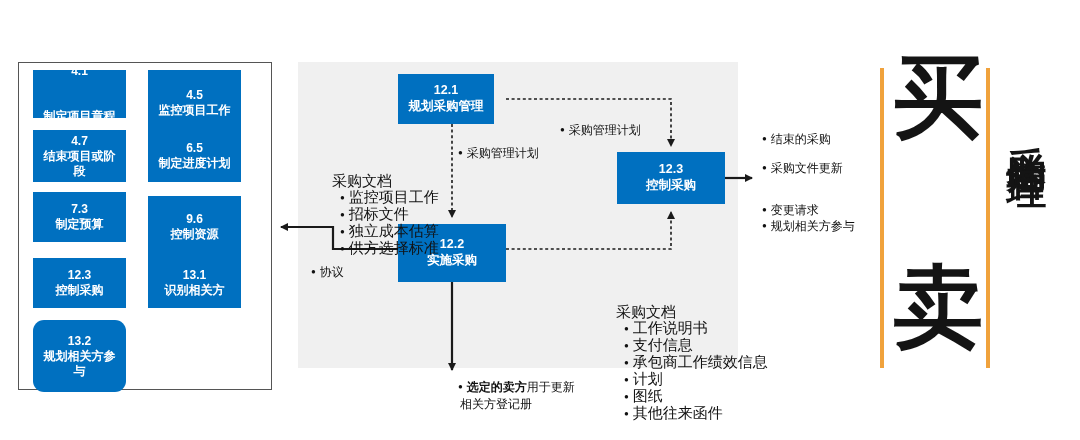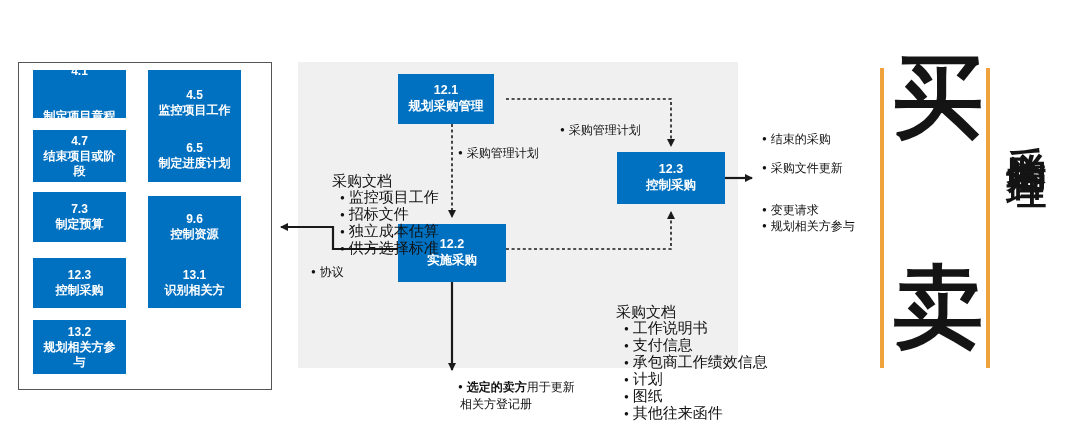--- a/index.html
+++ b/index.html
@@ -64,21 +64,21 @@
     <span>控制资源</span>
   </div>
   <div class="pbox" style="left:33px;top:258px;width:93px;height:50px;">
     <span>12.3</span>
     <span>控制采购</span>
   </div>
   <div class="pbox" style="left:148px;top:258px;width:93px;height:50px;">
     <span>13.1</span>
     <span>识别相关方</span>
   </div>
-  <div class="pbox" style="left:33px;top:320px;width:93px;height:54px;">
+  <div class="pbox" style="left:33px;top:320px;width:93px;height:72px;border-radius:11px;">
     <span>13.2</span>
     <span>规划相关方参与</span>
   </div>
 
   <div class="gray-panel" style="left:298px;top:62px;width:440px;height:306px;"></div>
 
   <svg class="svg-layer" width="1080" height="440">
     <defs>
       <marker id="arw" markerUnits="userSpaceOnUse" markerWidth="9" markerHeight="8" refX="7" refY="4" orient="auto">
         <path d="M0 0 L8 4 L0 8 Z" fill="#1a1a1a"></path>

